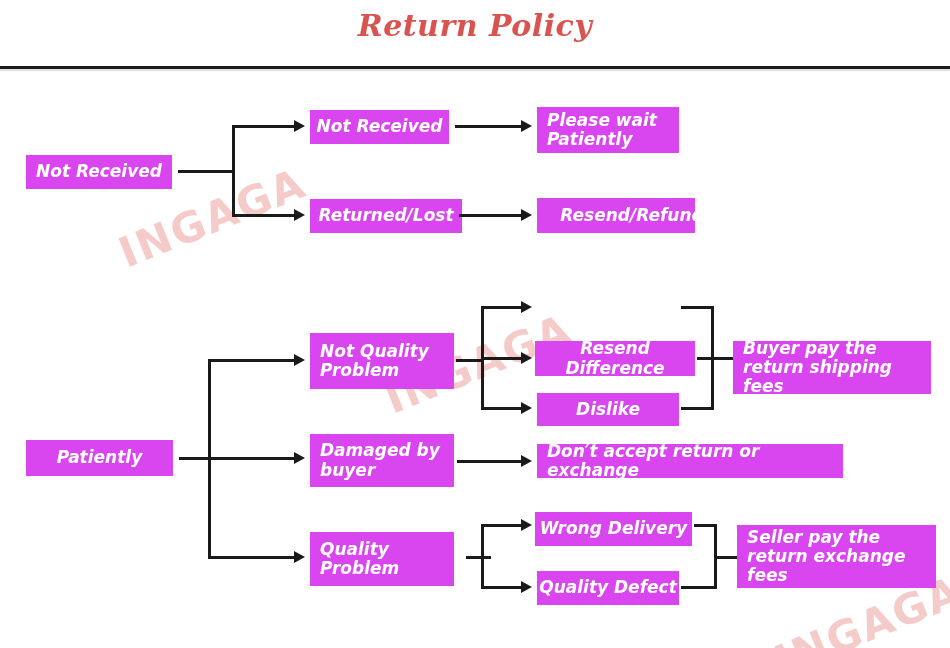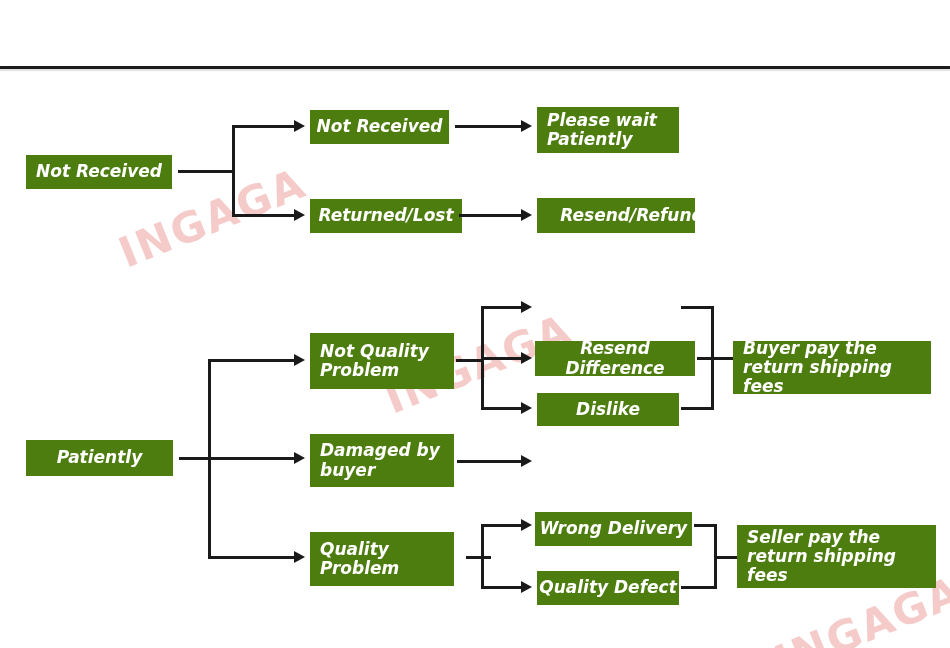--- a/index.html
+++ b/index.html
@@ -51,21 +51,21 @@
     letter-spacing: 2px;
     white-space: nowrap;
     transform-origin: left top;
     pointer-events: none;
     user-select: none;
   }
 
   
   .node {
     position: absolute;
-    background: #4d7c0f;
+    background: #d946ef;
     color: #ffffff;
     font-family: "DejaVu Sans", sans-serif;
     font-style: italic;
     font-weight: bold;
     font-size: 17px;
     line-height: 1.12;
     display: flex;
     align-items: center;
     box-sizing: border-box;
     white-space: pre-line;
@@ -91,20 +91,21 @@
     border-top: 6px solid transparent;
     border-bottom: 6px solid transparent;
     border-left: 11px solid #1a1a1a;
   }
 </style>
 </head>
 <body>
 
 <div id="page">
 
+  <div id="title">Return Policy</div>
   <div id="header-rule"></div>
 
   <div class="watermark" style="left:112px; top:232px; font-size:42px; transform: rotate(-22deg);">INGAGA</div>
   <div class="watermark" style="left:378px; top:378px; font-size:42px; transform: rotate(-22deg);">INGAGA</div>
   <div class="watermark" style="left:768px; top:640px; font-size:42px; transform: rotate(-22deg);">INGAGA</div>
 
   <div class="node center" style="left:26px; top:155px; width:146px; height:34px;">Not Received</div>
 
   <div class="hline" style="left:178px; top:170px; width:57px;"></div>
 
@@ -166,20 +167,21 @@
   <div class="vline" style="left:711px; top:306px; height:104px;"></div>
   <div class="hline" style="left:711px; top:357px; width:24px;"></div>
 
   <div class="node left" style="left:733px; top:333px; width:198px; height:53px;margin-top:8px;">Buyer pay the
 return shipping fees</div>
 
   <div class="node left" style="left:310px; top:434px; width:144px; height:53px;">Damaged by
 buyer</div>
   <div class="hline" style="left:457px; top:460px; width:65px;"></div>
   <div class="arrow" style="left:521px; top:455px;"></div>
+  <div class="node left" style="left:537px; top:444px; width:306px; height:34px;">Don′t accept return or exchange</div>
 
   <div class="node left" style="left:310px; top:532px; width:144px; height:54px;">Quality
 Problem</div>
 
   <div class="hline" style="left:466px; top:556px; width:25px;"></div>
   <div class="vline" style="left:481px; top:524px; height:64px;"></div>
 
   <div class="hline" style="left:481px; top:524px; width:41px;"></div>
   <div class="arrow" style="left:521px; top:519px;"></div>
 
@@ -188,15 +190,15 @@
 
   <div class="node center" style="left:535px; top:512px; width:157px; height:34px;">Wrong Delivery</div>
   <div class="node center" style="left:537px; top:571px; width:142px; height:34px;">Quality Defect</div>
 
   <div class="hline" style="left:694px; top:524px; width:22px;"></div>
   <div class="hline" style="left:681px; top:586px; width:35px;"></div>
   <div class="vline" style="left:714px; top:524px; height:65px;"></div>
   <div class="hline" style="left:714px; top:556px; width:25px;"></div>
 
   <div class="node left" style="left:737px; top:525px; width:199px; height:63px;">Seller pay the
-return shipping fees</div>
+return exchange fees</div>
 
 </div>
 
 </body></html>

